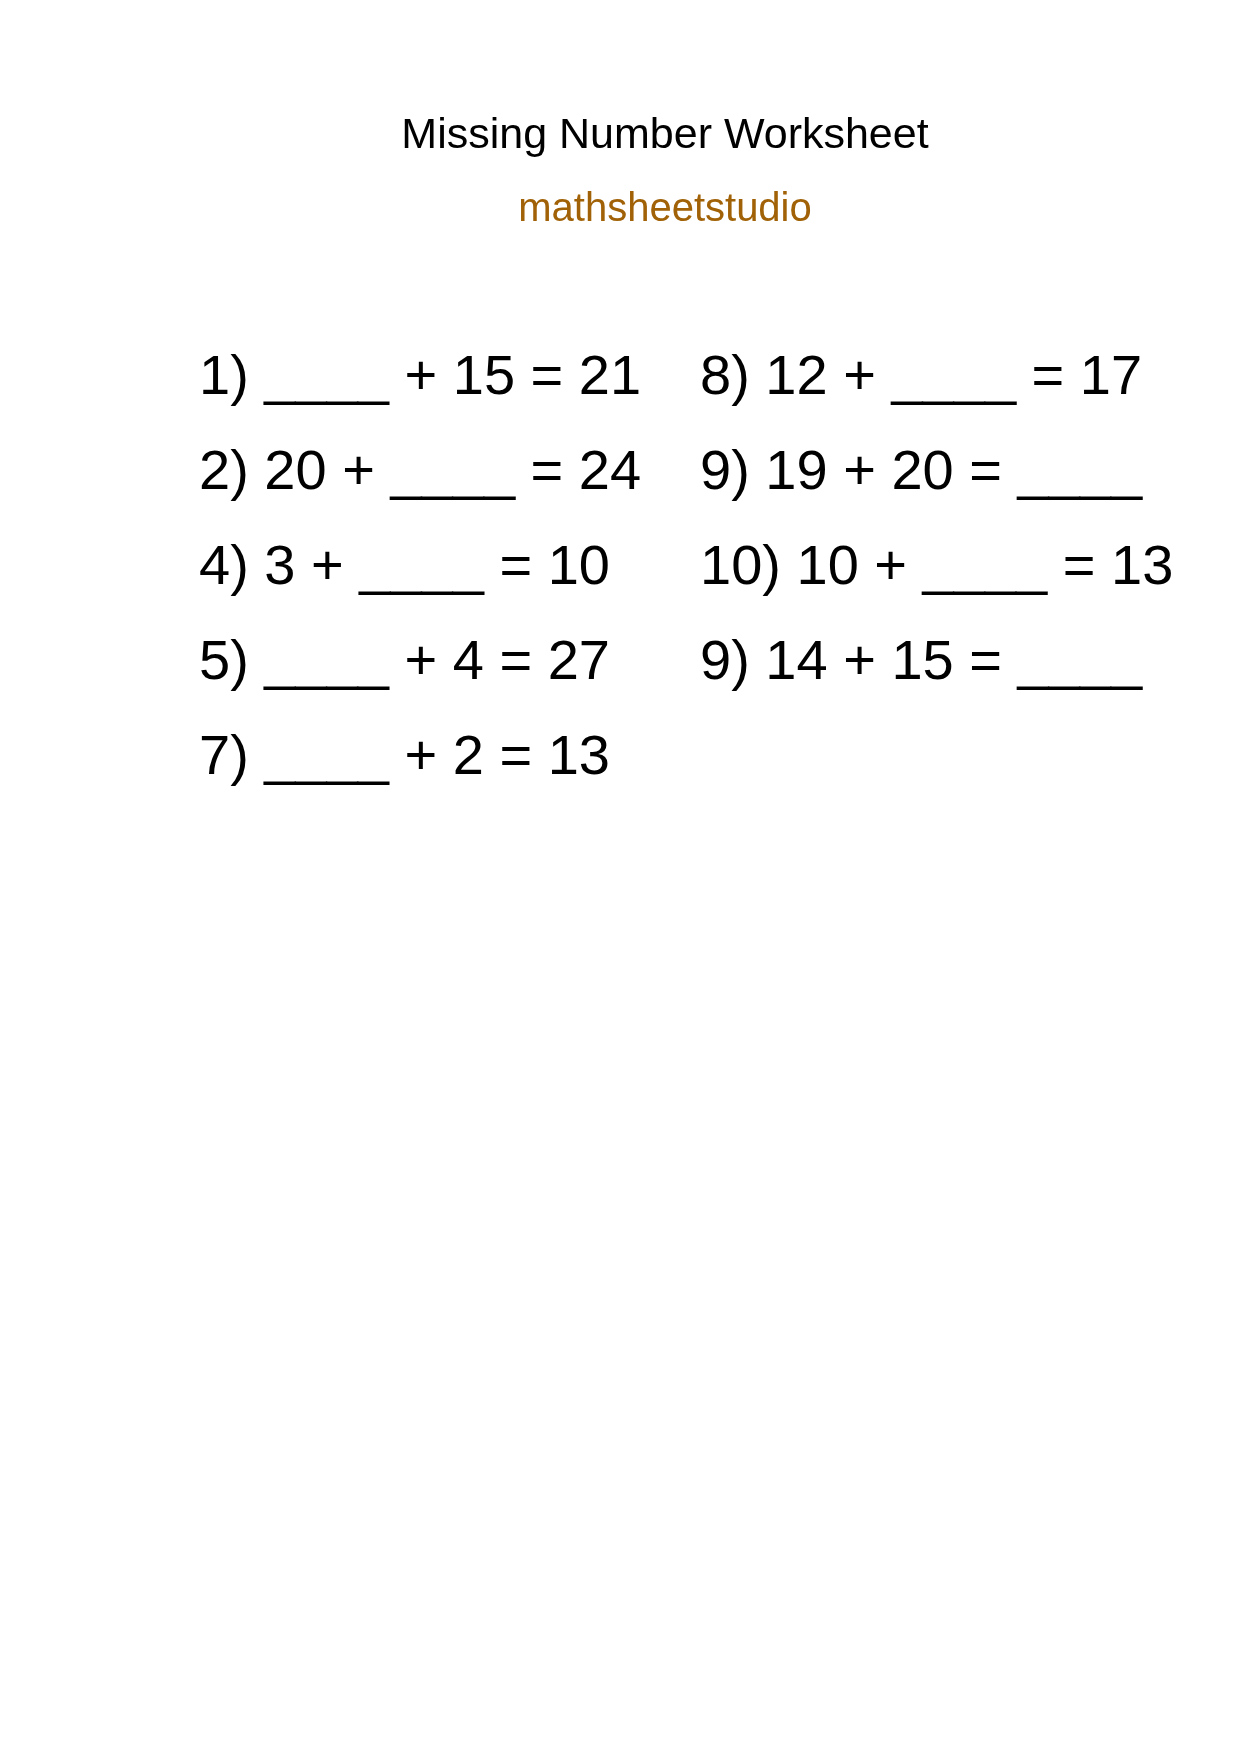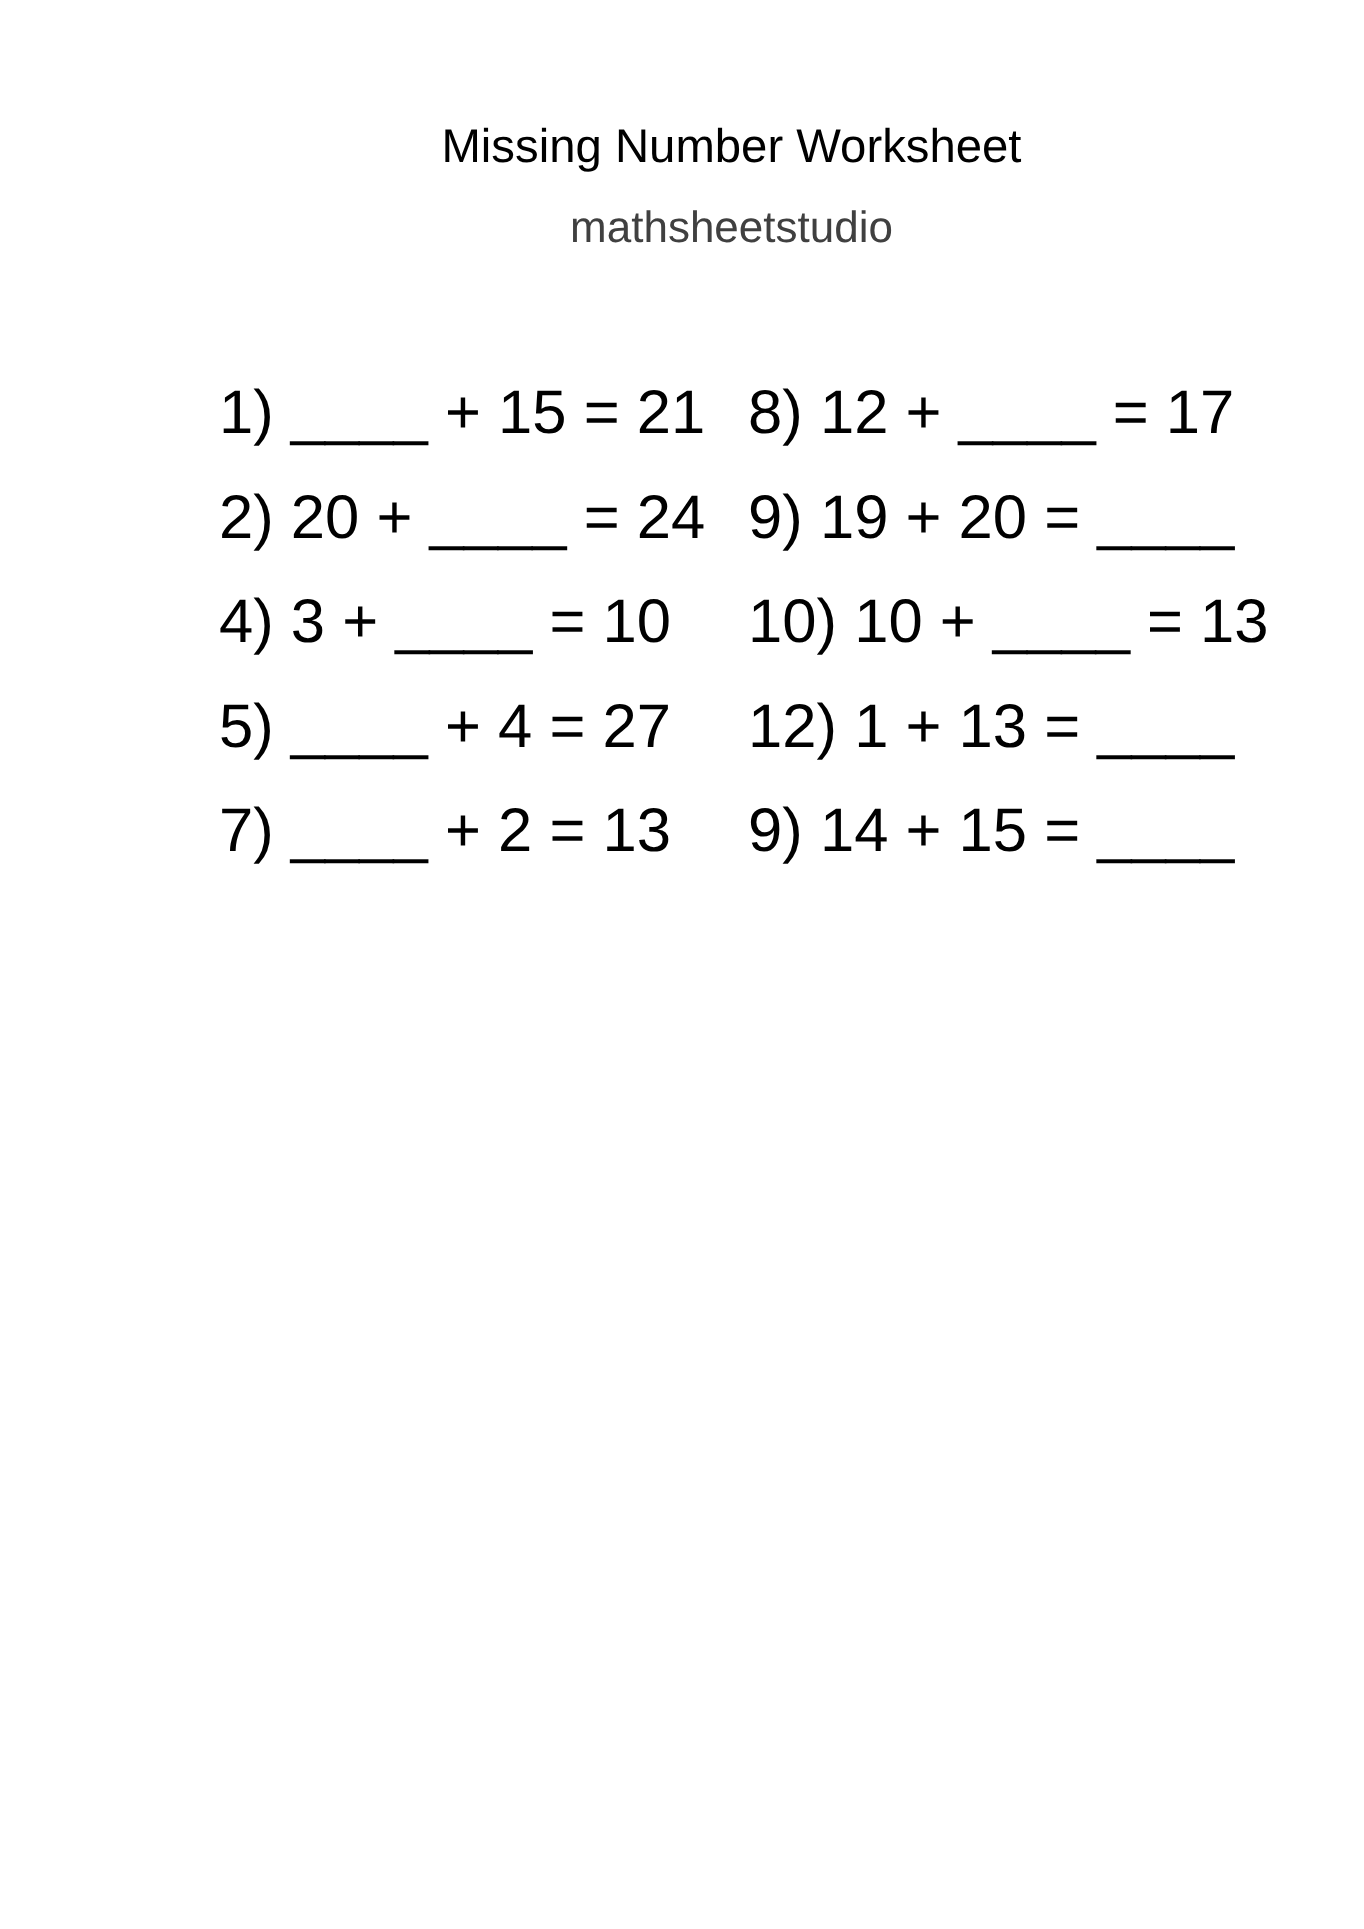--- a/index.html
+++ b/index.html
@@ -26,29 +26,29 @@
       white-space: nowrap;
     }
     .subtitle {
       position: absolute;
       left: 300px;
       top: 182px;
       width: 730px;
       text-align: center;
       font-size: 40px;
       line-height: 50px;
-      color: #404040;
+      color: #a16207;
       white-space: nowrap;
     }
     .column {
       position: absolute;
       top: 350px;
     }
     .col-left { left: 199px; }
-    .col-right { left: 680px; }
+    .col-right { left: 700px; }
     .problem {
       height: 95px;
       font-size: 56px;
       line-height: 50px;
       white-space: pre;
     }
   </style>
 </head>
 <body>
 
@@ -60,15 +60,14 @@
   <div class="problem">2) 20 + ____ = 24</div>
   <div class="problem">4) 3 + ____ = 10</div>
   <div class="problem">5) ____ + 4 = 27</div>
   <div class="problem">7) ____ + 2 = 13</div>
 </div>
 
 <div class="column col-right">
   <div class="problem">8) 12 + ____ = 17</div>
   <div class="problem">9) 19 + 20 = ____</div>
   <div class="problem">10) 10 + ____ = 13</div>
-  <div class="problem">12) 1 + 13 = ____</div>
   <div class="problem">9) 14 + 15 = ____</div>
 </div>
 
 </body></html>

